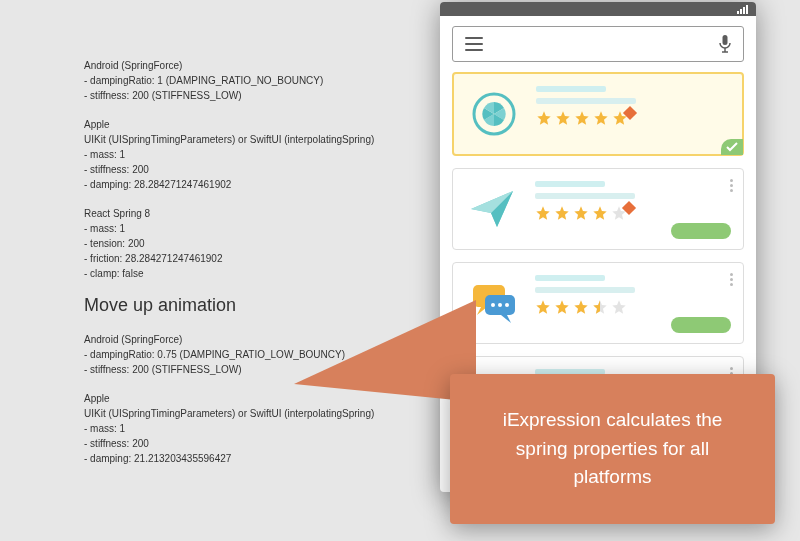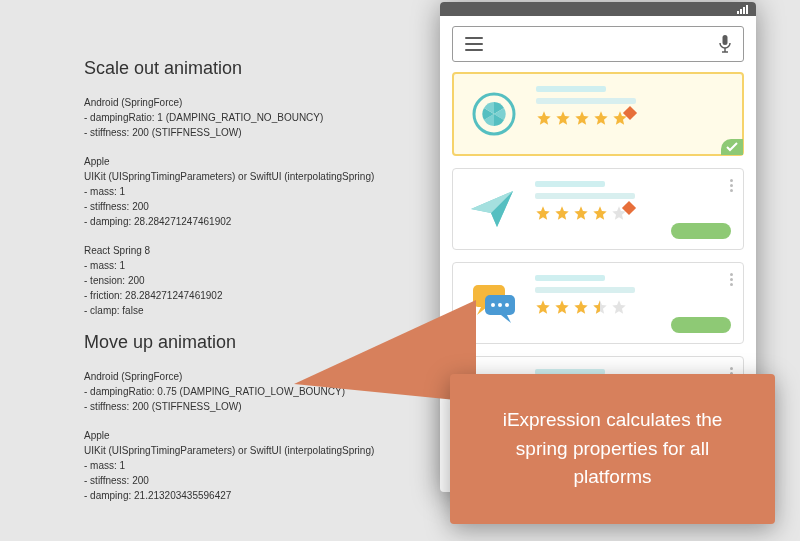--- a/index.html
+++ b/index.html
@@ -37,21 +37,20 @@
 
   
   .callout{position:absolute;left:450px;top:374px;width:325px;height:150px;background:#d7805c;border-radius:4px;color:#fff;display:flex;align-items:center;justify-content:center;text-align:center;font-size:19px;line-height:1.5;padding:10px 26px;box-sizing:border-box;box-shadow:0 6px 24px rgba(0,0,0,.35)}
   .callout-tail{position:absolute;left:294px;top:300px;width:0;height:0;border-right:182px solid #d7805c;border-top:84px solid transparent;border-bottom:18px solid transparent}
 </style>
 </head>
 <body>
 
 <div id="root">
   <div class="doc">
-    <h2>Scale out animation</h2>
     <div class="block">Android (SpringForce)
 - dampingRatio: 1 (DAMPING_RATIO_NO_BOUNCY)
 - stiffness: 200 (STIFFNESS_LOW)</div>
     <div class="block">Apple
 UIKit (UISpringTimingParameters) or SwiftUI (interpolatingSpring)
 - mass: 1
 - stiffness: 200
 - damping: 28.284271247461902</div>
     <div class="block">React Spring 8
 - mass: 1

